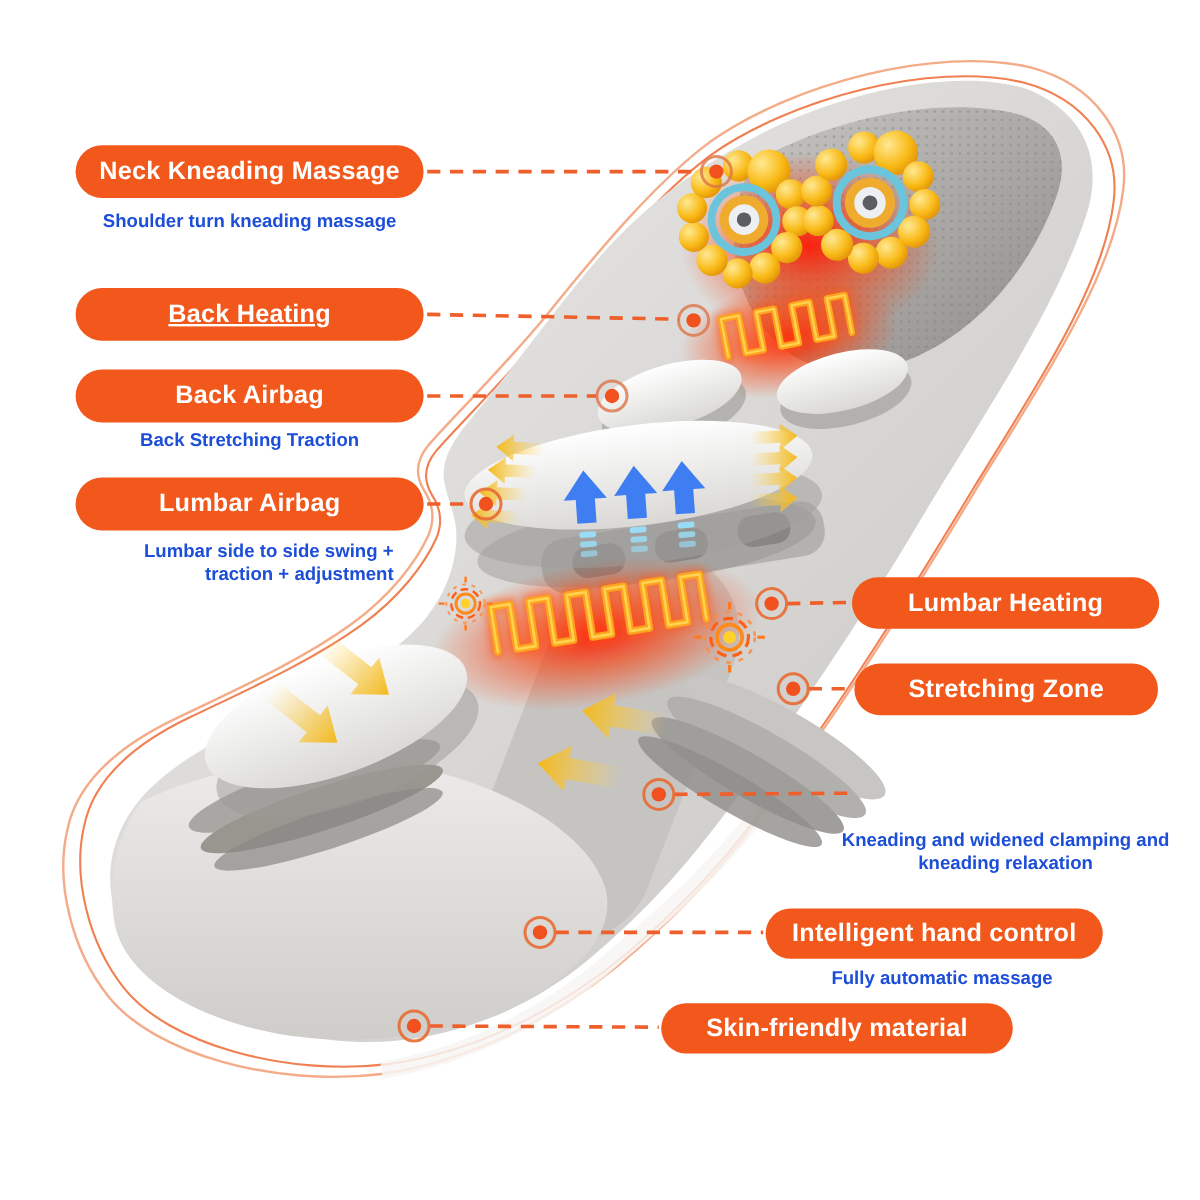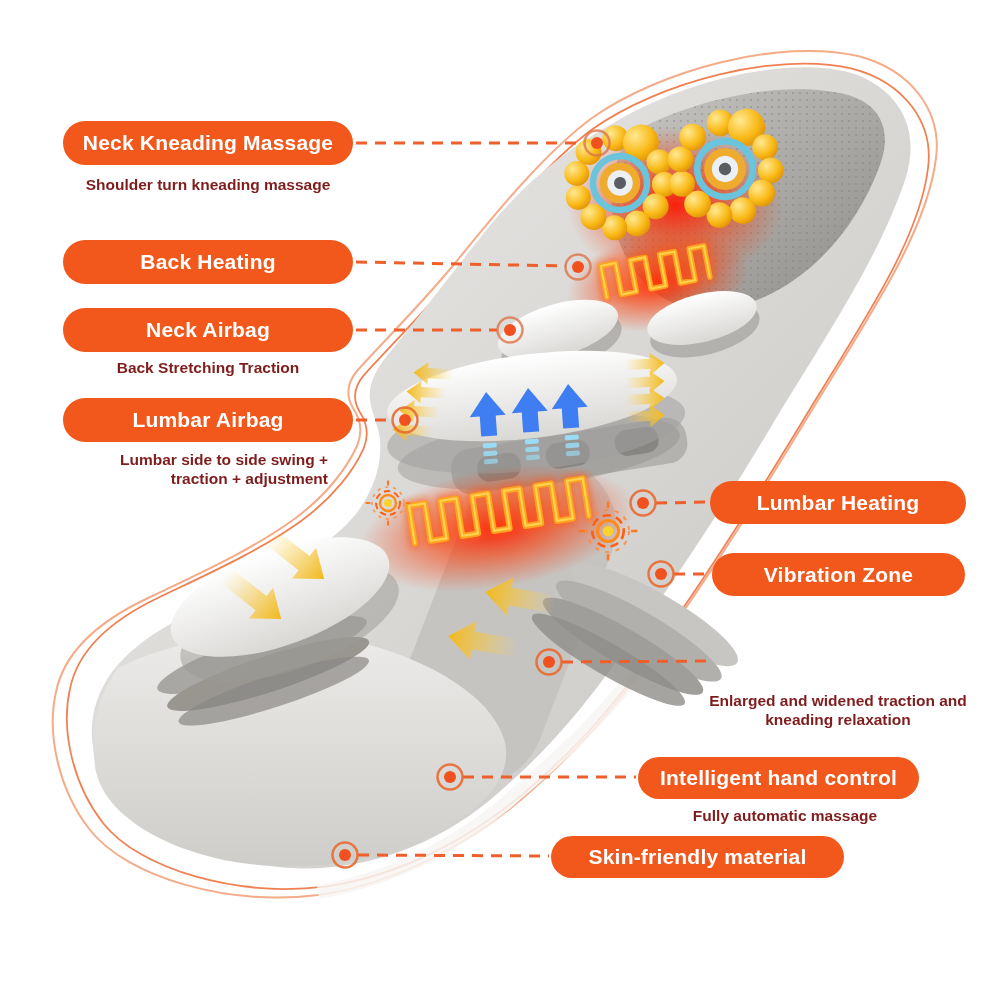--- a/index.html
+++ b/index.html
@@ -2,26 +2,26 @@
 <html style="--accent: #F2581B;"><head>
 <meta charset="utf-8">
 <style>
   html,body{margin:0;padding:0;background:#ffffff;}
   .canvas{position:relative;width:1000px;height:1000px;background:#ffffff;overflow:hidden;
           font-family:"Liberation Sans",sans-serif;}
   .illus{position:absolute;left:0;top:0;width:1000px;height:1000px;}
   .pill{position:absolute;background:var(--accent,#F2581B);color:#ffffff;font-weight:700;
         display:flex;align-items:center;justify-content:center;border-radius:24px;
         font-size:21px;letter-spacing:.2px;white-space:nowrap;}
-  .sub{position:absolute;color:#7f1d1d;font-weight:700;font-size:15.5px;line-height:1.2;
+  .sub{position:absolute;color:#1d4ed8;font-weight:700;font-size:15.5px;line-height:1.2;
        text-align:center;}
   
   .c1-pill{left:63px;top:121px;width:290px;height:44px;}
   .c1-sub{left:63px;top:176px;width:290px;}
-  .c2-pill{left:63px;top:240px;width:290px;height:44px;}
+  .c2-pill{left:63px;top:240px;width:290px;height:44px;text-decoration:underline;}
   .c3-pill{left:63px;top:308px;width:290px;height:44px;}
   .c3-sub{left:63px;top:359px;width:290px;}
   .c4-pill{left:63px;top:398px;width:290px;height:44px;}
   .c4-sub{left:88px;top:451px;width:240px;text-align:right;}
   
   .c5-pill{left:710px;top:481px;width:256px;height:43px;}
   .c6-pill{left:712px;top:553px;width:253px;height:43px;}
   .c6-sub{left:688px;top:607px;width:300px;}
   .c7-pill{left:712px;top:640px;width:253px;height:43px;}
   .c7-sub{left:688px;top:692px;width:300px;}
@@ -287,30 +287,30 @@
           <circle r="6" fill="#f0511f"></circle>
         </g>
     </g>
   </svg>
 
   <div class="pill c1-pill">Neck Kneading Massage</div>
   <div class="sub  c1-sub">Shoulder turn kneading massage</div>
 
   <div class="pill c2-pill">Back Heating</div>
 
-  <div class="pill c3-pill">Neck Airbag</div>
+  <div class="pill c3-pill">Back Airbag</div>
   <div class="sub  c3-sub">Back Stretching Traction</div>
 
   <div class="pill c4-pill">Lumbar Airbag</div>
   <div class="sub  c4-sub">Lumbar side to side swing + traction + adjustment</div>
 
   <div class="pill c5-pill">Lumbar Heating</div>
 
-  <div class="pill c6-pill">Vibration Zone</div>
-
-  <div class="sub  c7-sub">Enlarged and widened traction and kneading relaxation</div>
+  <div class="pill c6-pill">Stretching Zone</div>
+
+  <div class="sub  c7-sub">Kneading and widened clamping and kneading relaxation</div>
 
   <div class="pill c8-pill">Intelligent hand control</div>
   <div class="sub  c8-sub">Fully automatic massage</div>
 
   <div class="pill c9-pill">Skin-friendly material</div>
 
 </div>
 
 </body></html>

